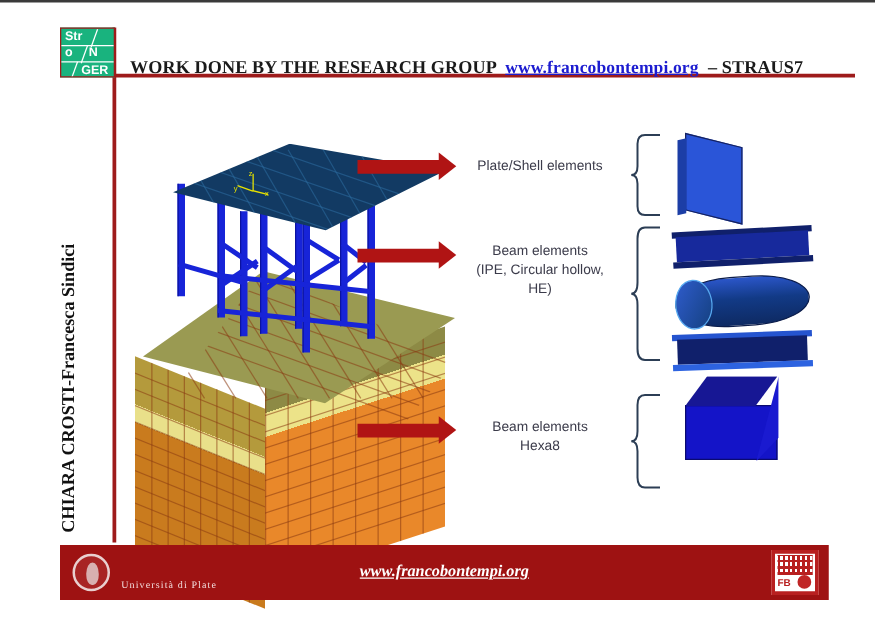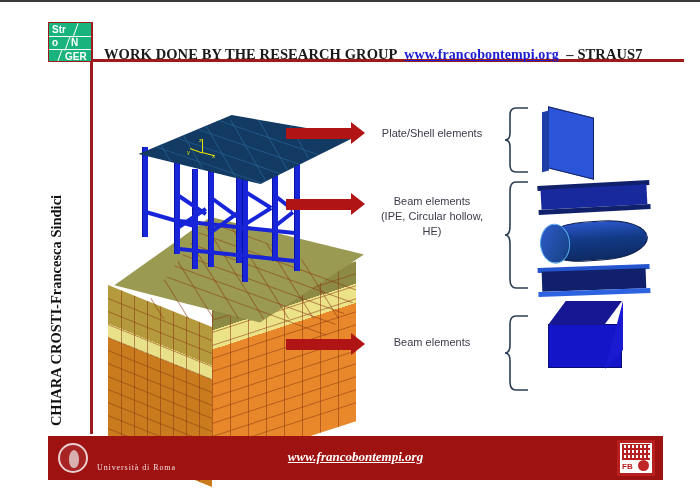--- a/index.html
+++ b/index.html
@@ -289,20 +289,21 @@
   </div>
 
   <div class="lbl" style="left:362px;top:192px;width:140px;">
     <div>Beam  elements</div>
     <div>(IPE, Circular hollow,</div>
     <div>HE)</div>
   </div>
 
   <div class="lbl" style="left:368px;top:333px;width:128px;">
     <div>Beam elements</div>
+    <div>Hexa8</div>
   </div>
 
   <svg class="brace-g" style="left:504px;top:104px;" width="26" height="68">
     <path d="M24 2 H12 Q6 2 6 9 V27 Q6 34 1 34 Q6 34 6 41 V59 Q6 66 12 66 H24" fill="none" stroke="#2c3e55" stroke-width="1.6"></path>
   </svg>
 
   <svg class="brace-g" style="left:504px;top:178px;" width="26" height="110">
     <path d="M24 2 H12 Q6 2 6 11 V46 Q6 55 1 55 Q6 55 6 64 V99 Q6 108 12 108 H24" fill="none" stroke="#2c3e55" stroke-width="1.6"></path>
   </svg>
 
@@ -328,21 +329,21 @@
     <div class="flg" style="left:0;top:24px;width:112px;background:#2d63e0"></div>
   </div>
 
   <div class="cube">
     <div class="top"></div>
     <div class="side"></div>
   </div>
 
   <div class="footer">
     <div class="sap-emblem"></div>
-    <div class="sap-sub">Università di Roma</div>
+    <div class="sap-sub">Università di Plate</div>
     <a class="foot-link" href="#">www.francobontempi.org</a>
     <div class="fb-logo">
       <div class="fb-pat"></div>
       <div class="fb-txt">FB</div>
       <div class="fb-dot"></div>
     </div>
   </div>
 
 </div>
 

